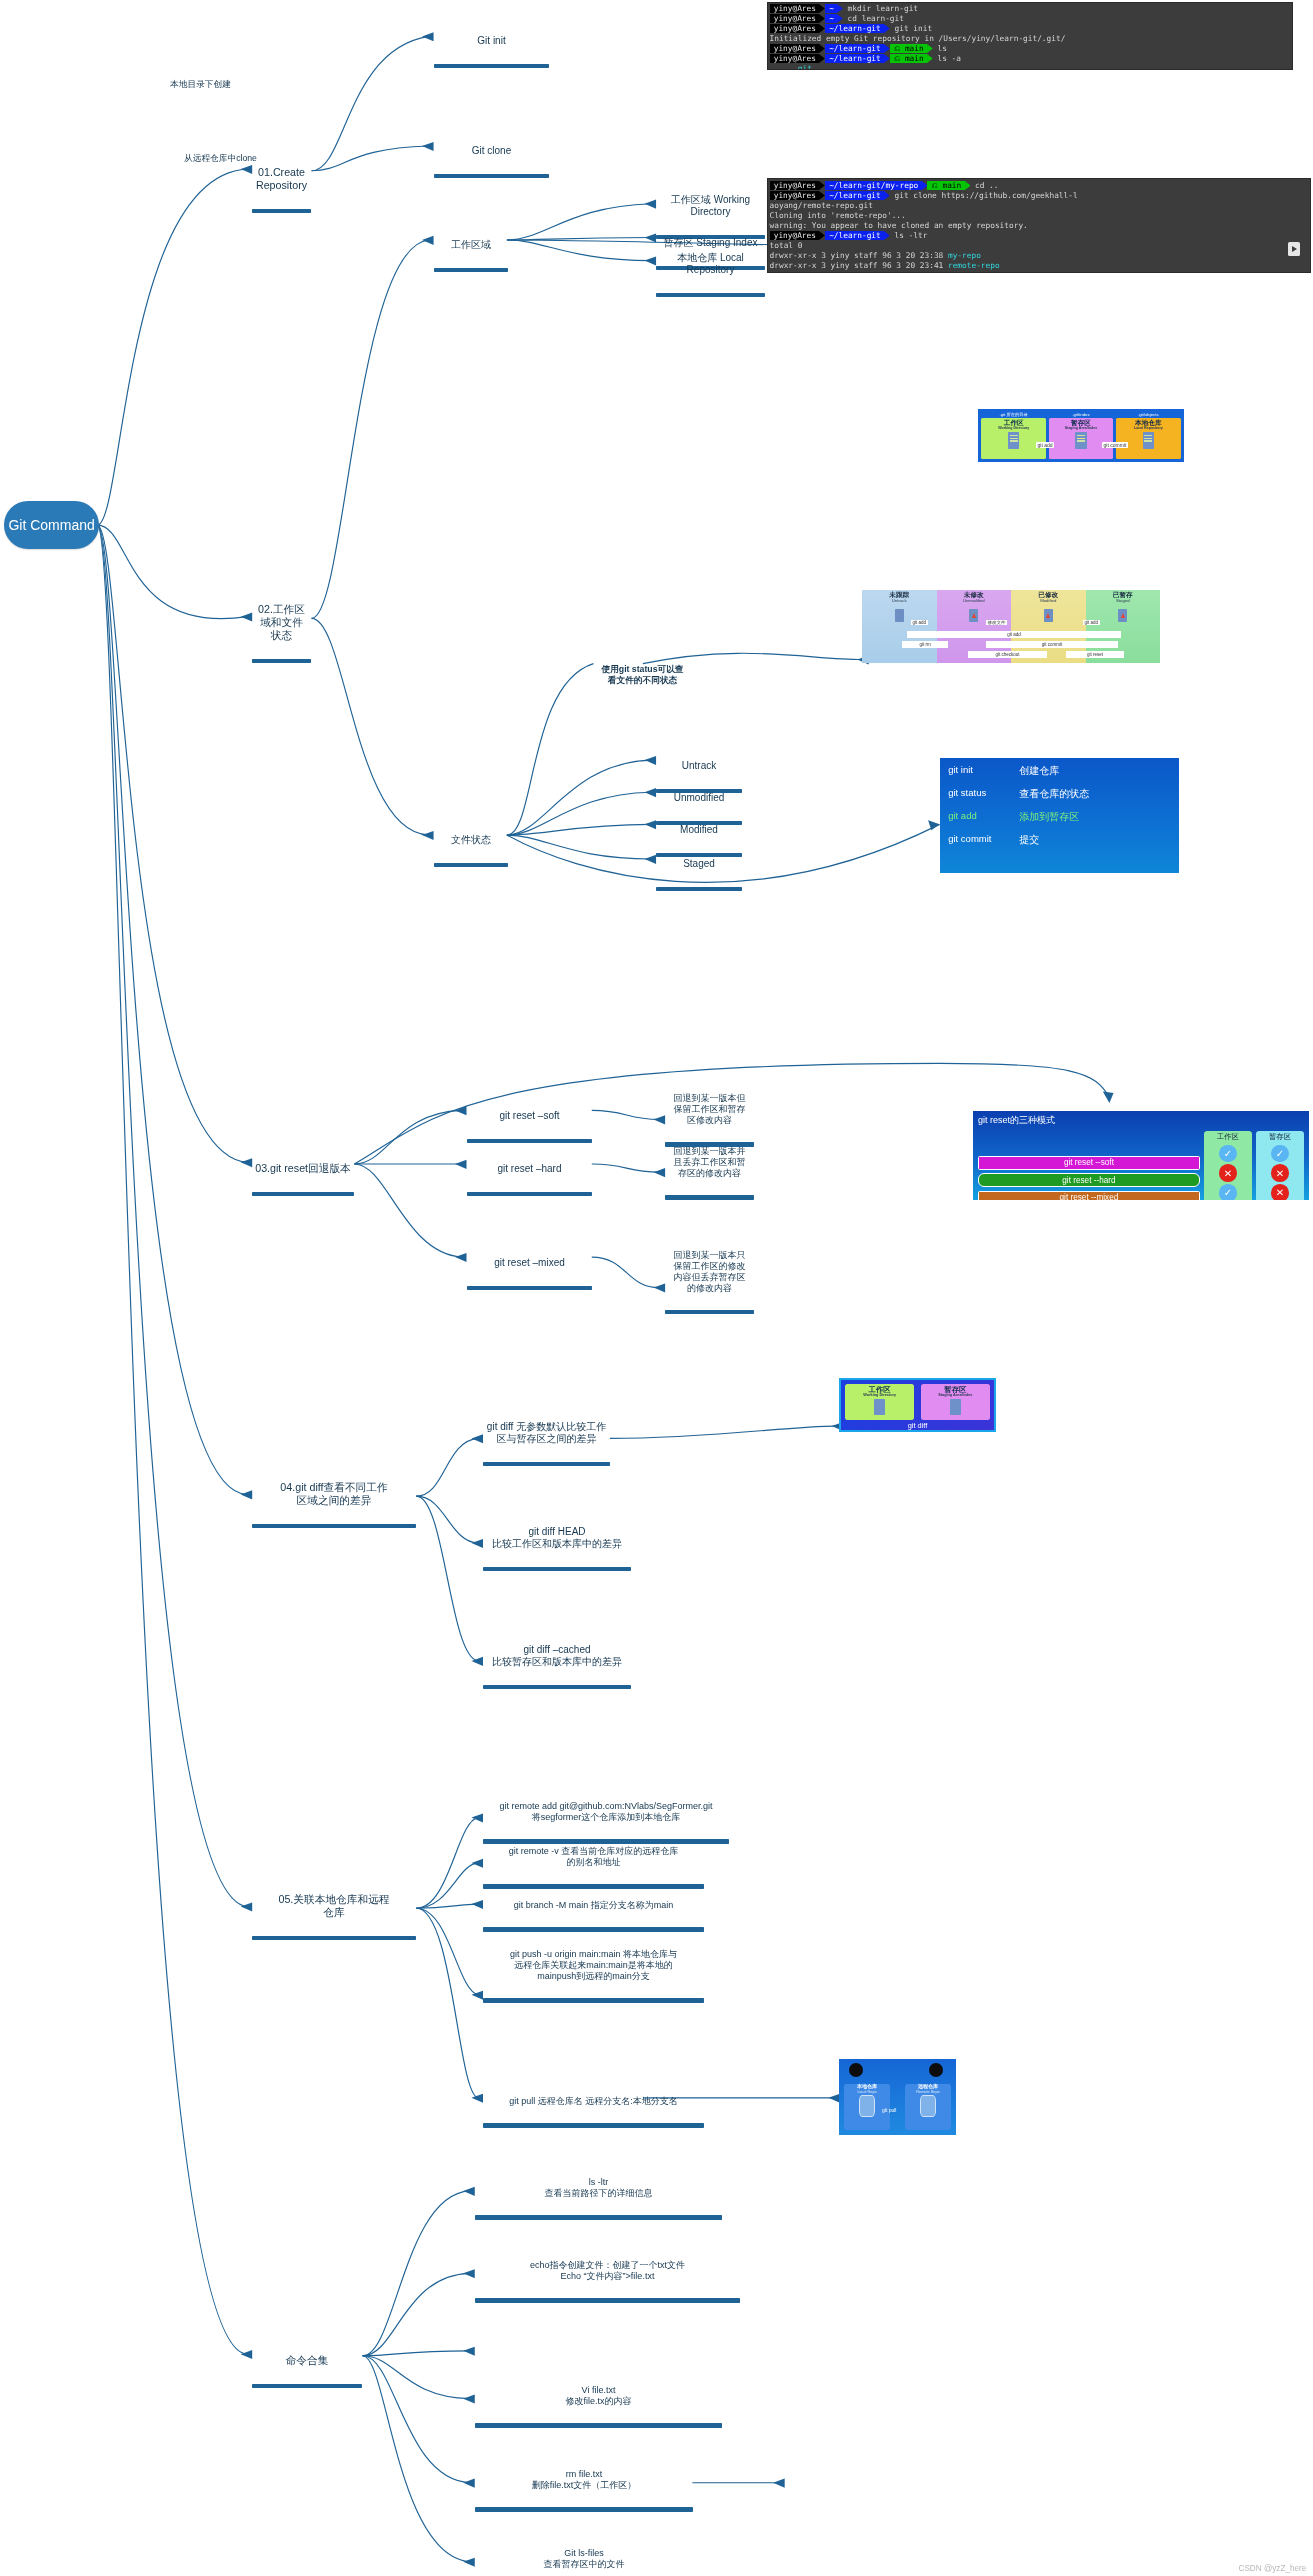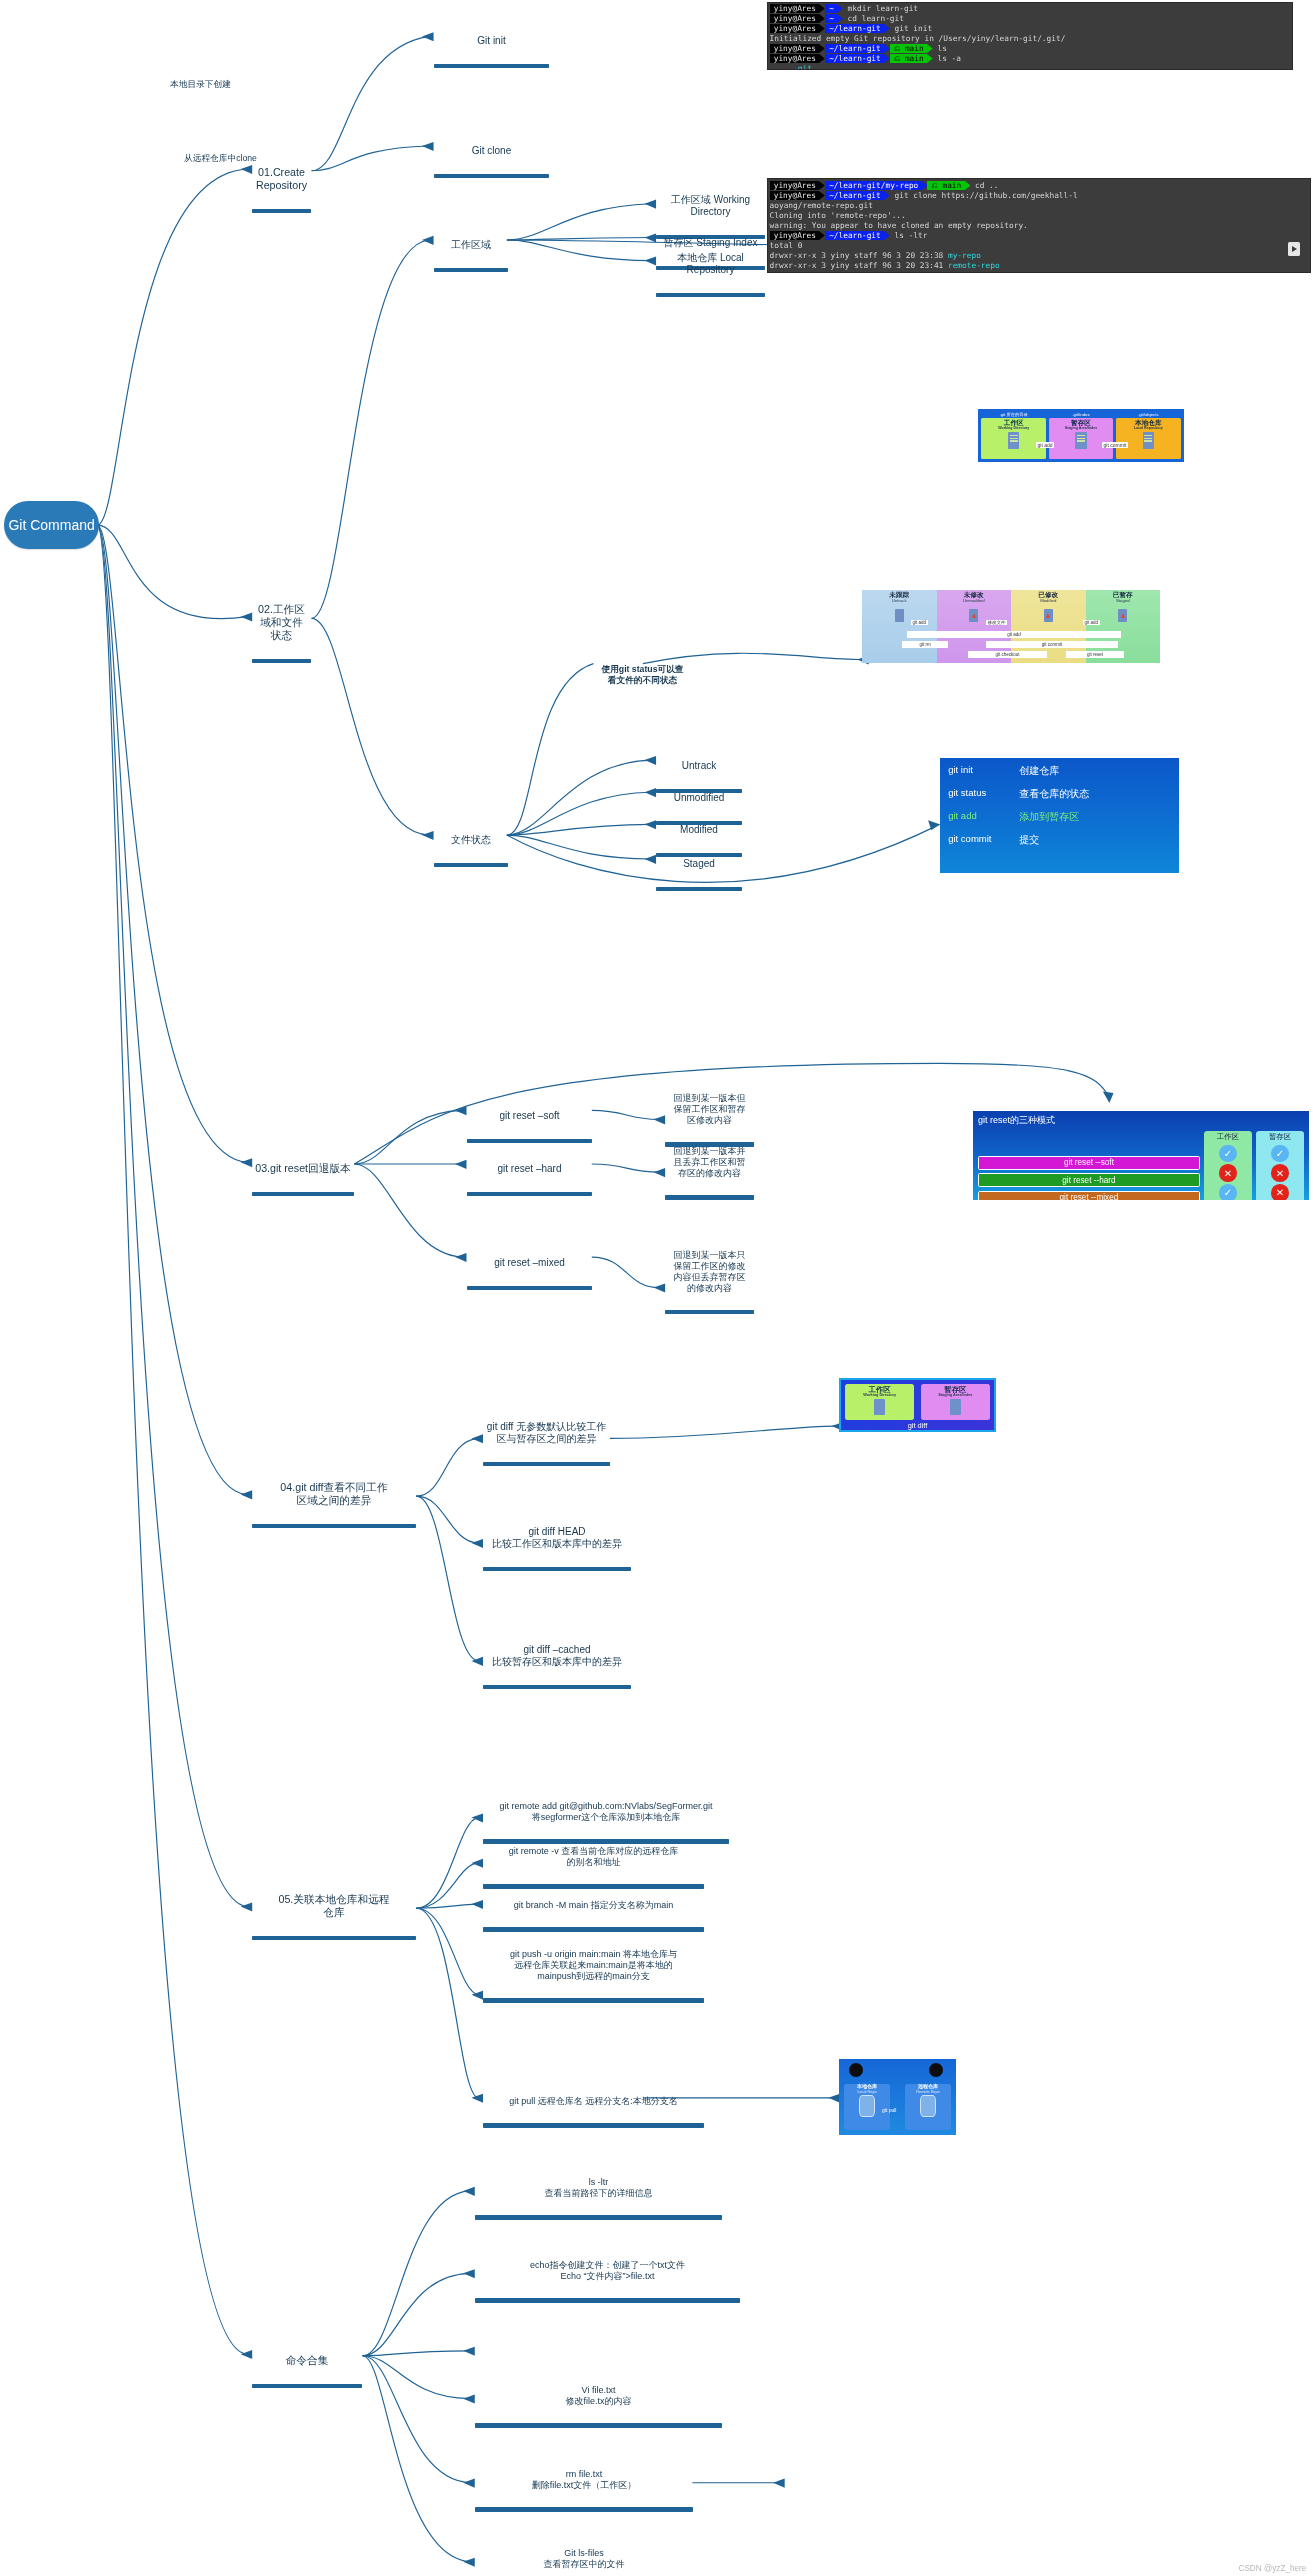--- a/index.html
+++ b/index.html
@@ -119,21 +119,21 @@
   .c-white { color:#ffffff; }
   .c-green { color:#7ef07a; }
 
   
   .pic-reset { background:linear-gradient(180deg,#0b3fb0 0%, #0f63c8 50%, #14a0e0 100%); padding:3.3px 5px; }
   .rs-title { font-size:9px; color:#ffffff; margin-bottom:3.3px; }
   .rs-body { display:flex; gap:4.1px; align-items:flex-end; }
   .rs-left { flex:1; display:flex; flex-direction:column; gap:3.3px; }
   .rs-btn { font-size:8.2px; color:#ffffff; border:0.8px solid #ffffff; text-align:center; padding:1.6px 0; border-radius:1.6px; }
   .rs-soft{ background:#d417d4; }
-  .rs-hard{ background:#1f9a22; }
+  .rs-hard{ background:#1f9a22;border-radius:6px; }
   .rs-mixed{background:#c2691f; }
   .rs-col { width:48px; border-radius:3.3px; padding:1.6px 0 3.3px; text-align:center; }
   .rs-c1 { background:#8fe8a4; }
   .rs-c2 { background:#8fe7ef; }
   .rs-ch { font-size:7.4px; color:#17293f; }
   .rs-mk { width:17.3px;height:17.3px;border-radius:50%;margin:2.5px auto 0;display:flex;align-items:center;justify-content:center;font-size:10px;color:#fff; }
   .rs-ok { background:#59b6f2; }
   .rs-no { background:#e3221c; }
 
   

